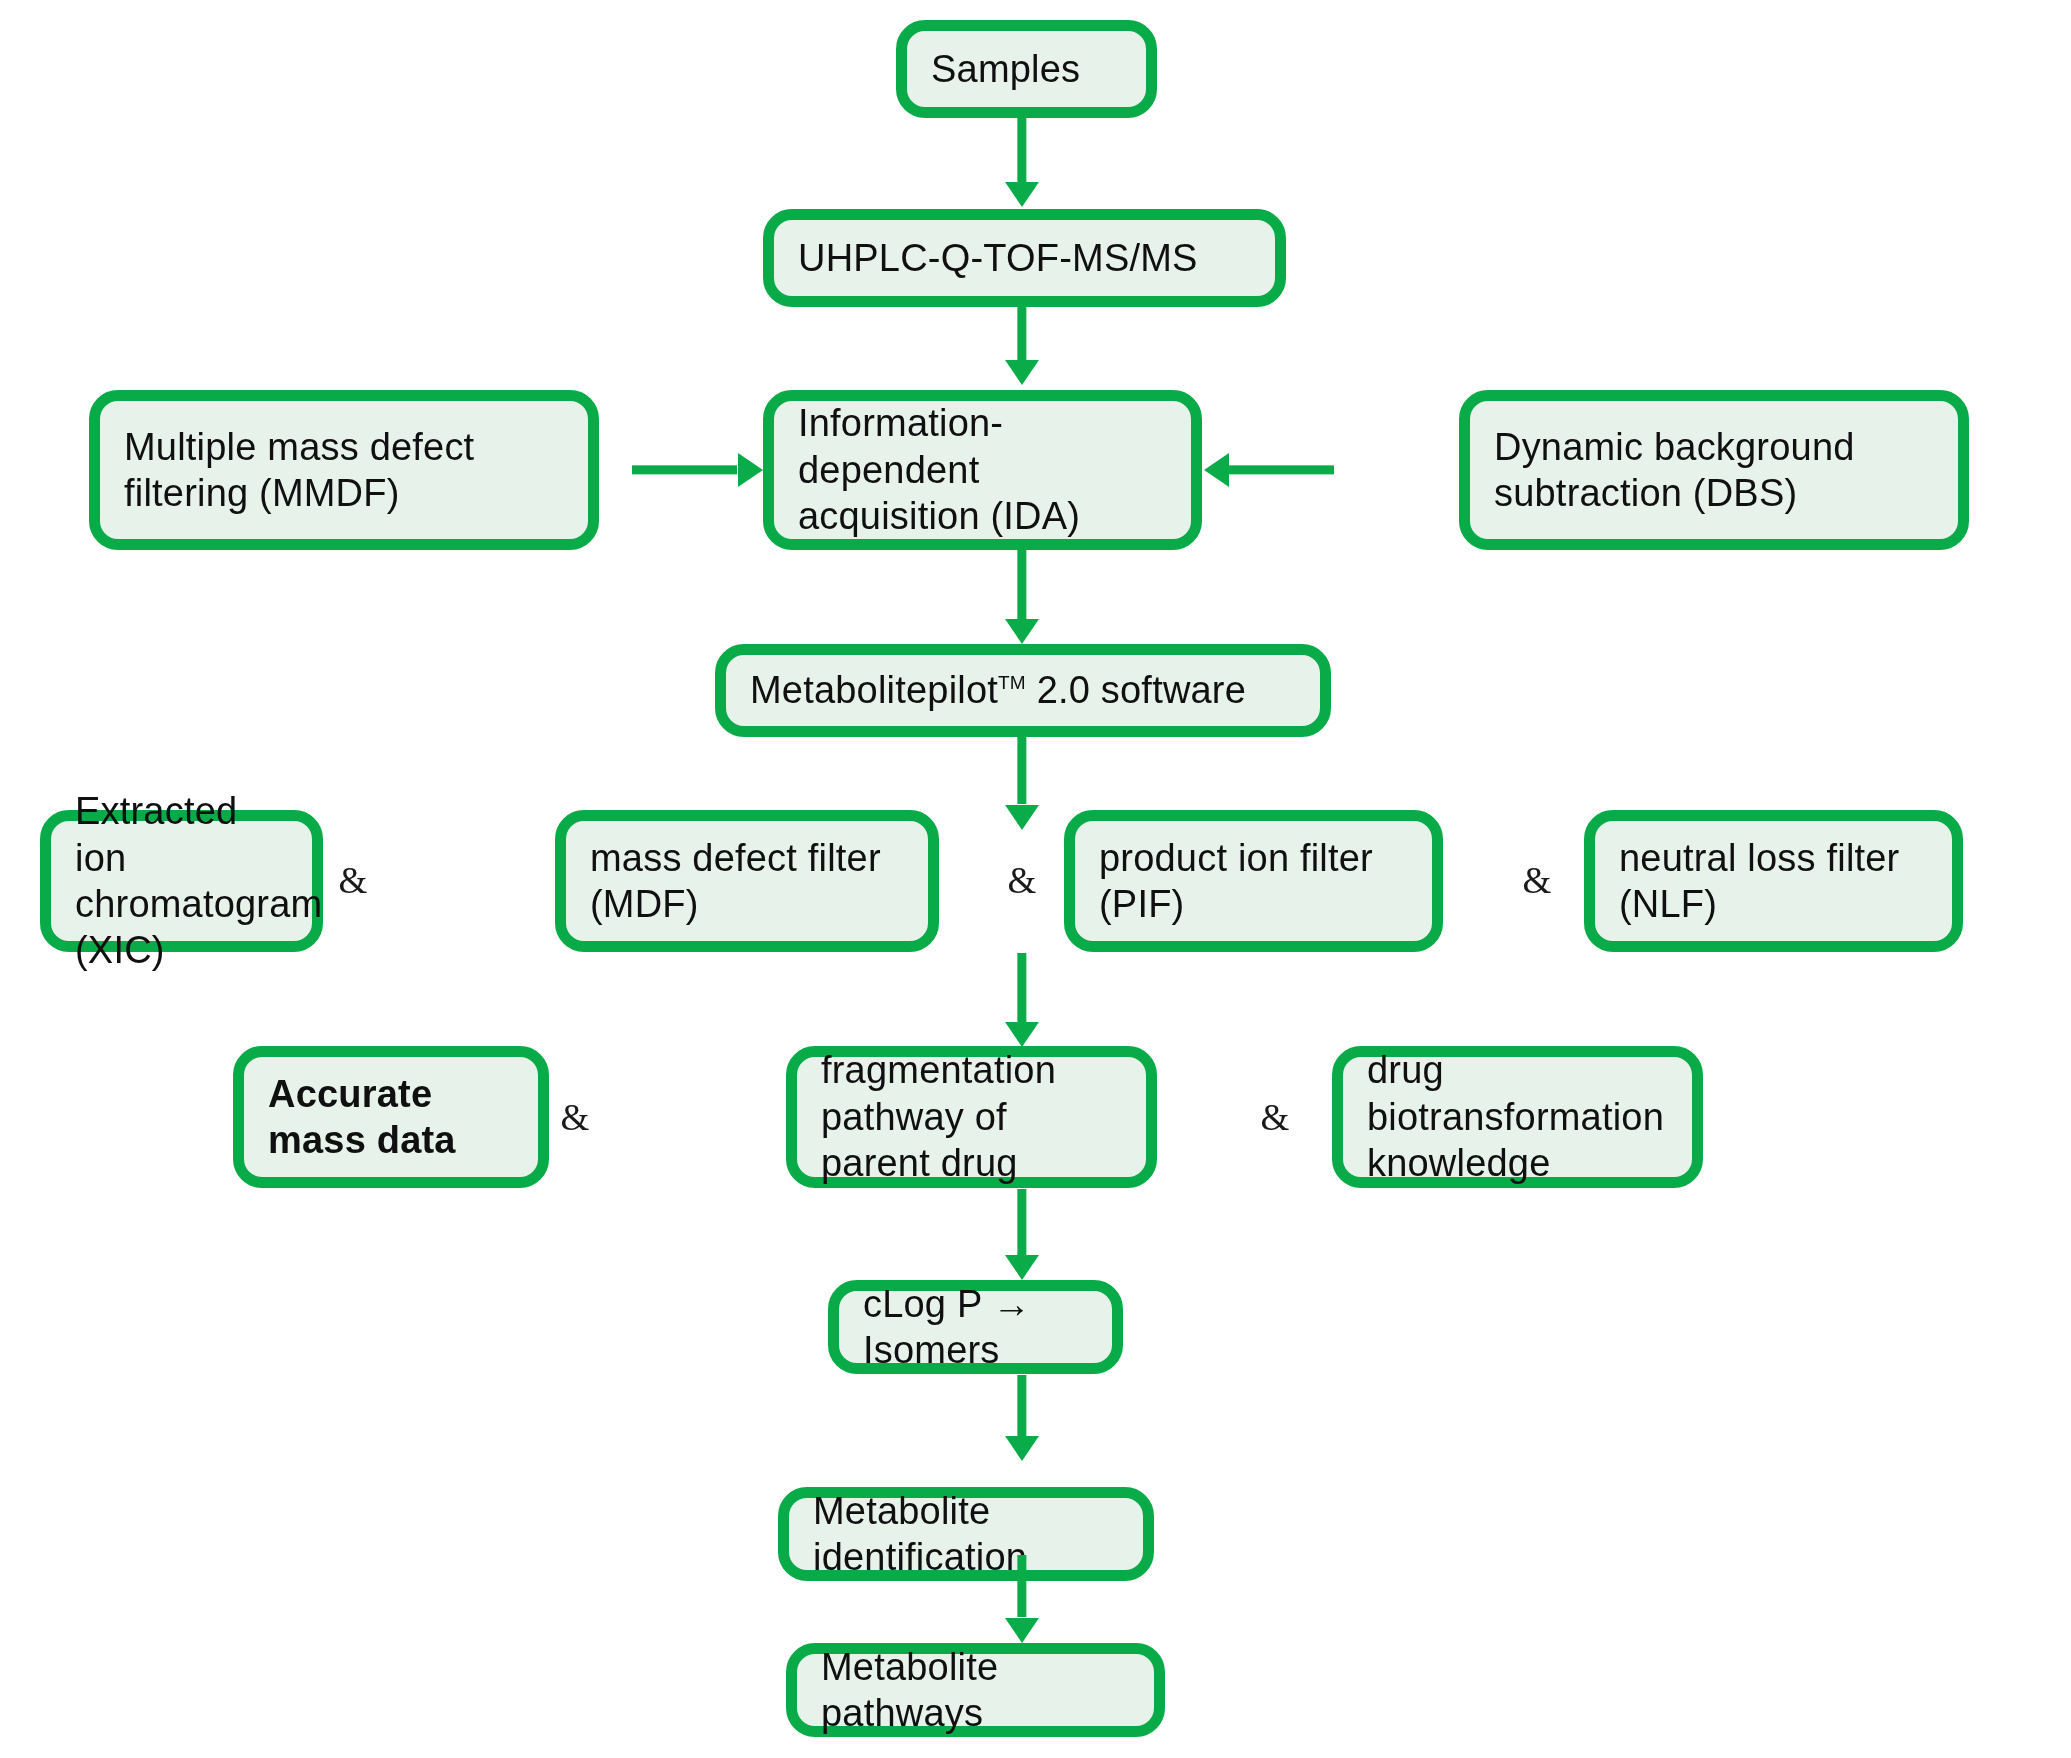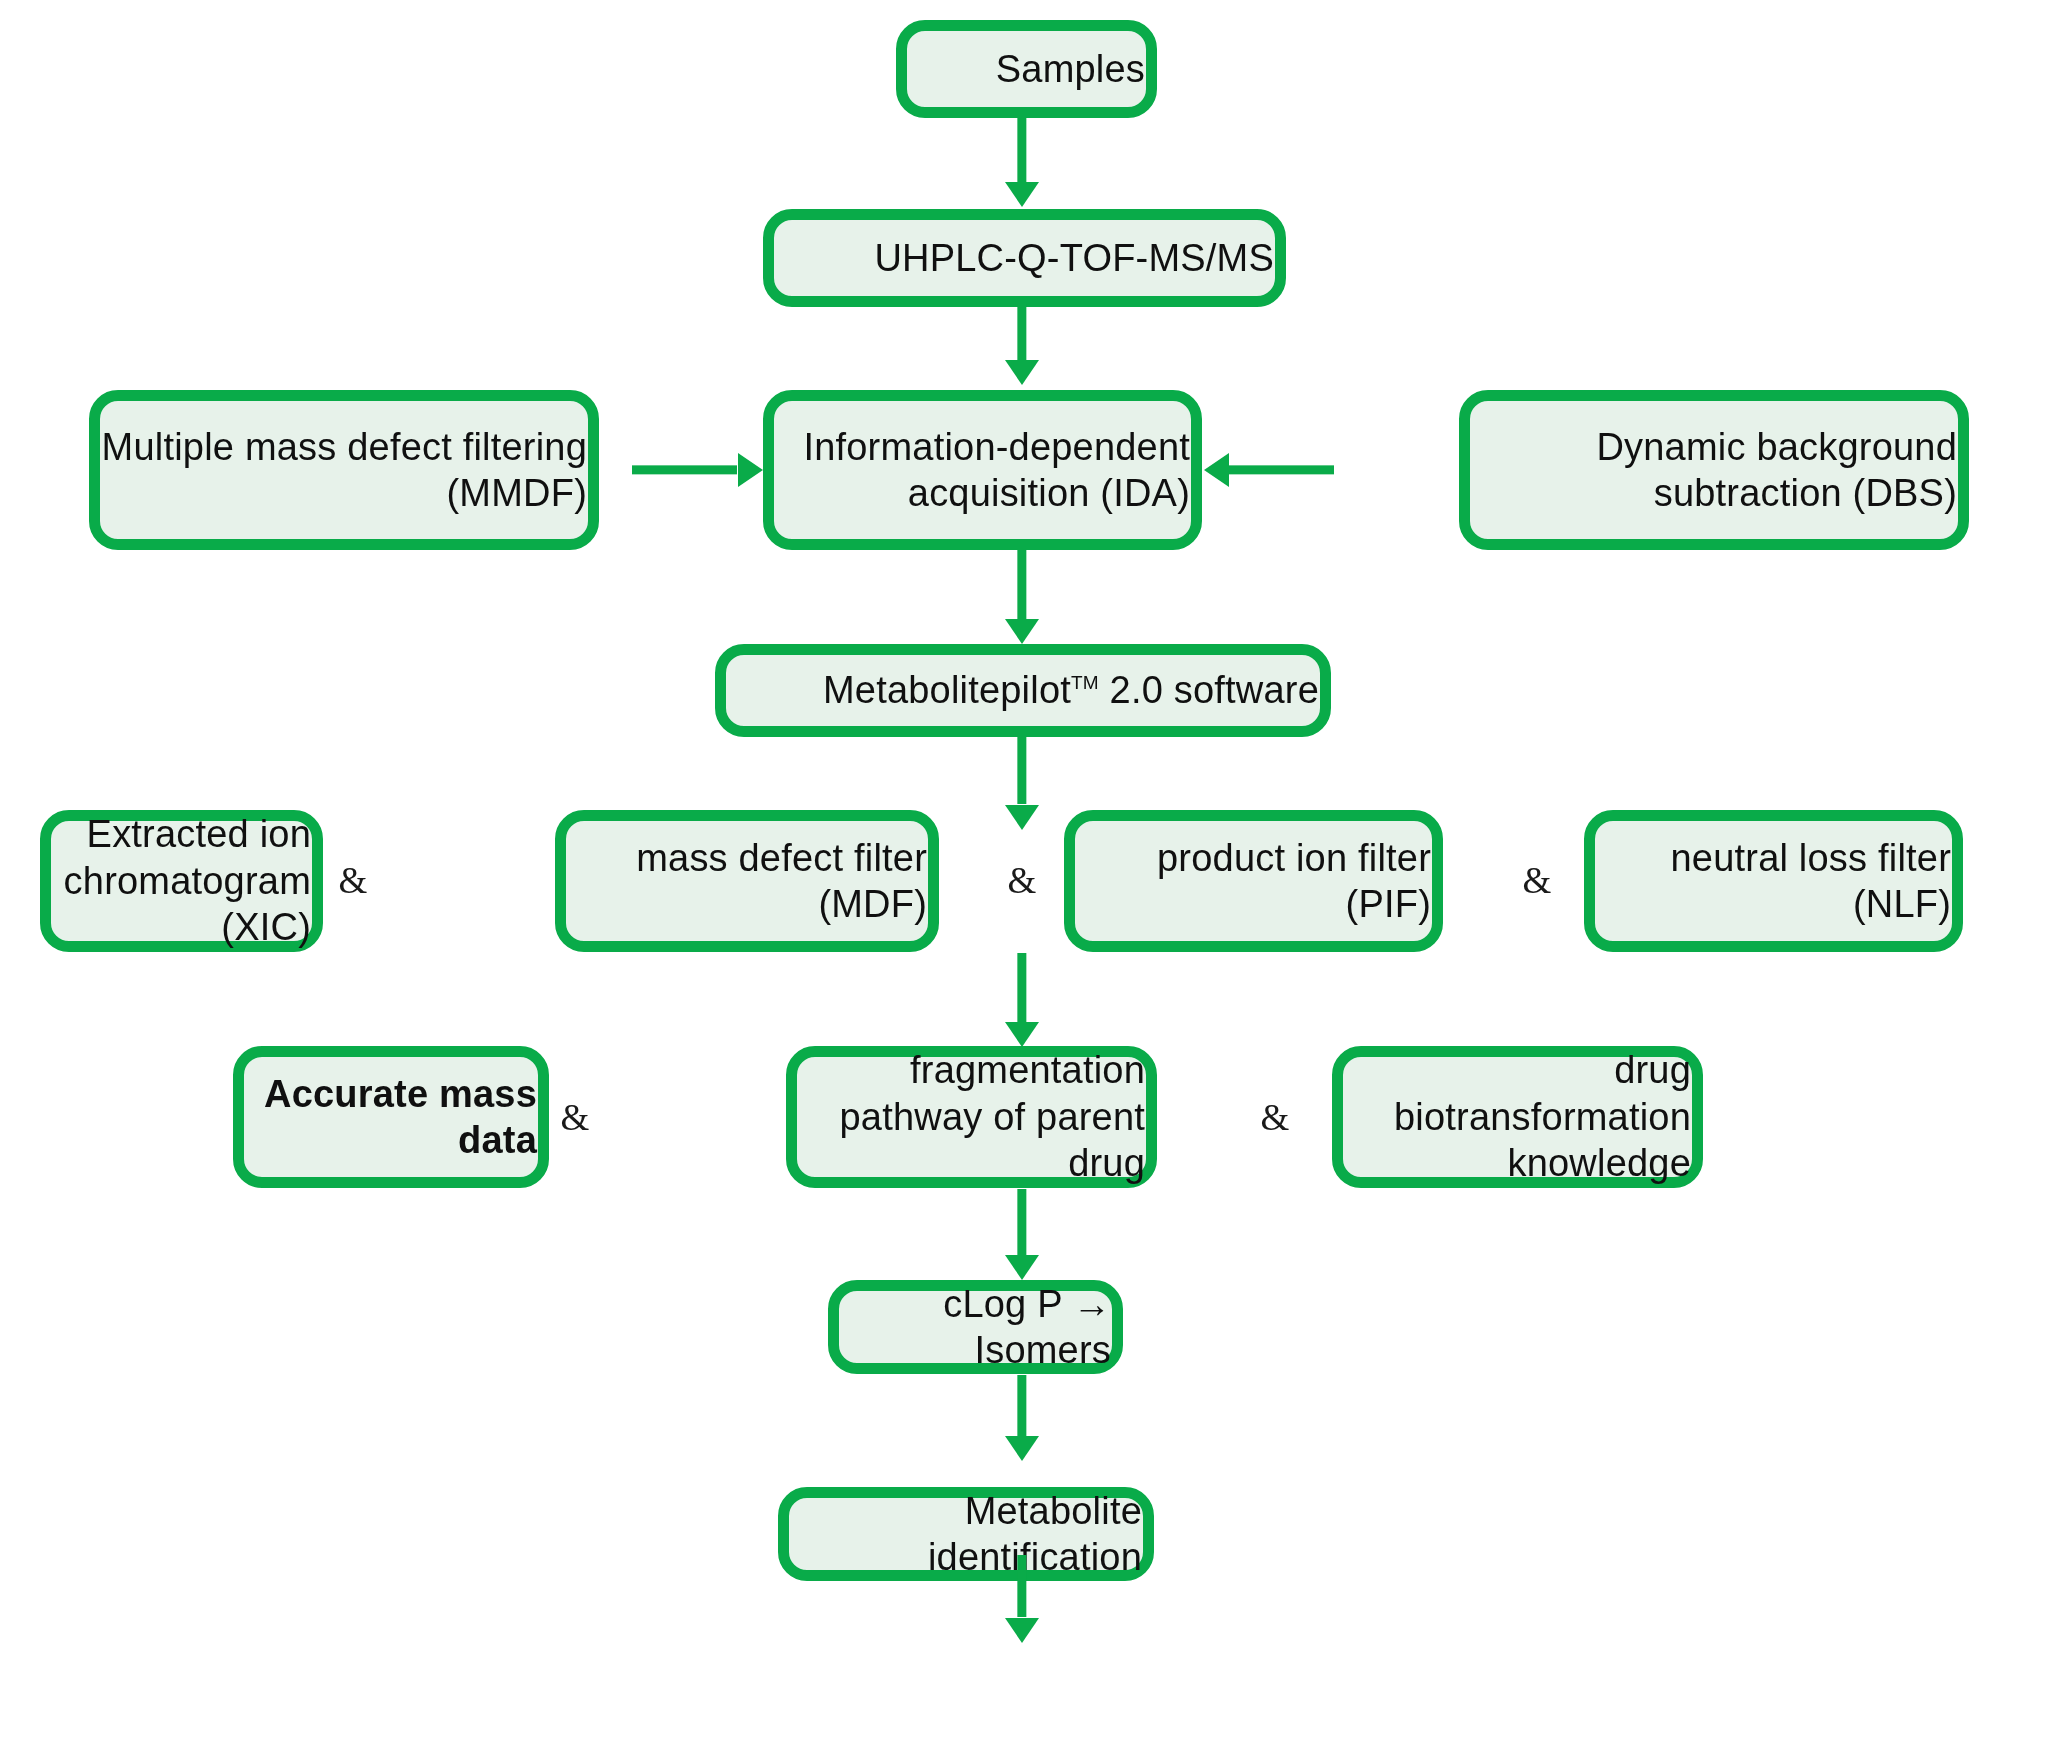--- a/index.html
+++ b/index.html
@@ -19,25 +19,25 @@
   }
   .node {
     position: absolute;
     box-sizing: border-box;
     background: #e7f2ea;
     border: 11.8px solid #09ab49;
     border-radius: 29px;
     display: flex;
     align-items: center;
     justify-content: center;
-    text-align: right;
+    text-align: left;
     color: #101010;
     font-size: 38px;
     line-height: 1.22;
-    padding: 5px 1px;
+    padding: 5px 24px;
     letter-spacing: 0.2px;
   }
   .node span.lbl {
     display: block;
     width: 100%;
   }
   .amp {
     position: absolute;
     color: #1a1a1a;
     font-size: 37px;
@@ -232,15 +232,18 @@
 
   <div class="node" style="left:778px; top:1461px; width:376px; height:94px;margin-top:26px;">
     <span class="lbl">Metabolite identification</span>
   </div>
 
   <div class="v-arrow" style="left:1022px; top:1555px; height:88px;">
     <div class="shaft" style="height:62px;"></div>
     <div class="head"></div>
   </div>
 
+  <div class="node" style="left:786px; top:1643px; width:379px; height:94px;">
+    <span class="lbl">Metabolite pathways</span>
+  </div>
 
 </div>
 
 
 </body></html>

